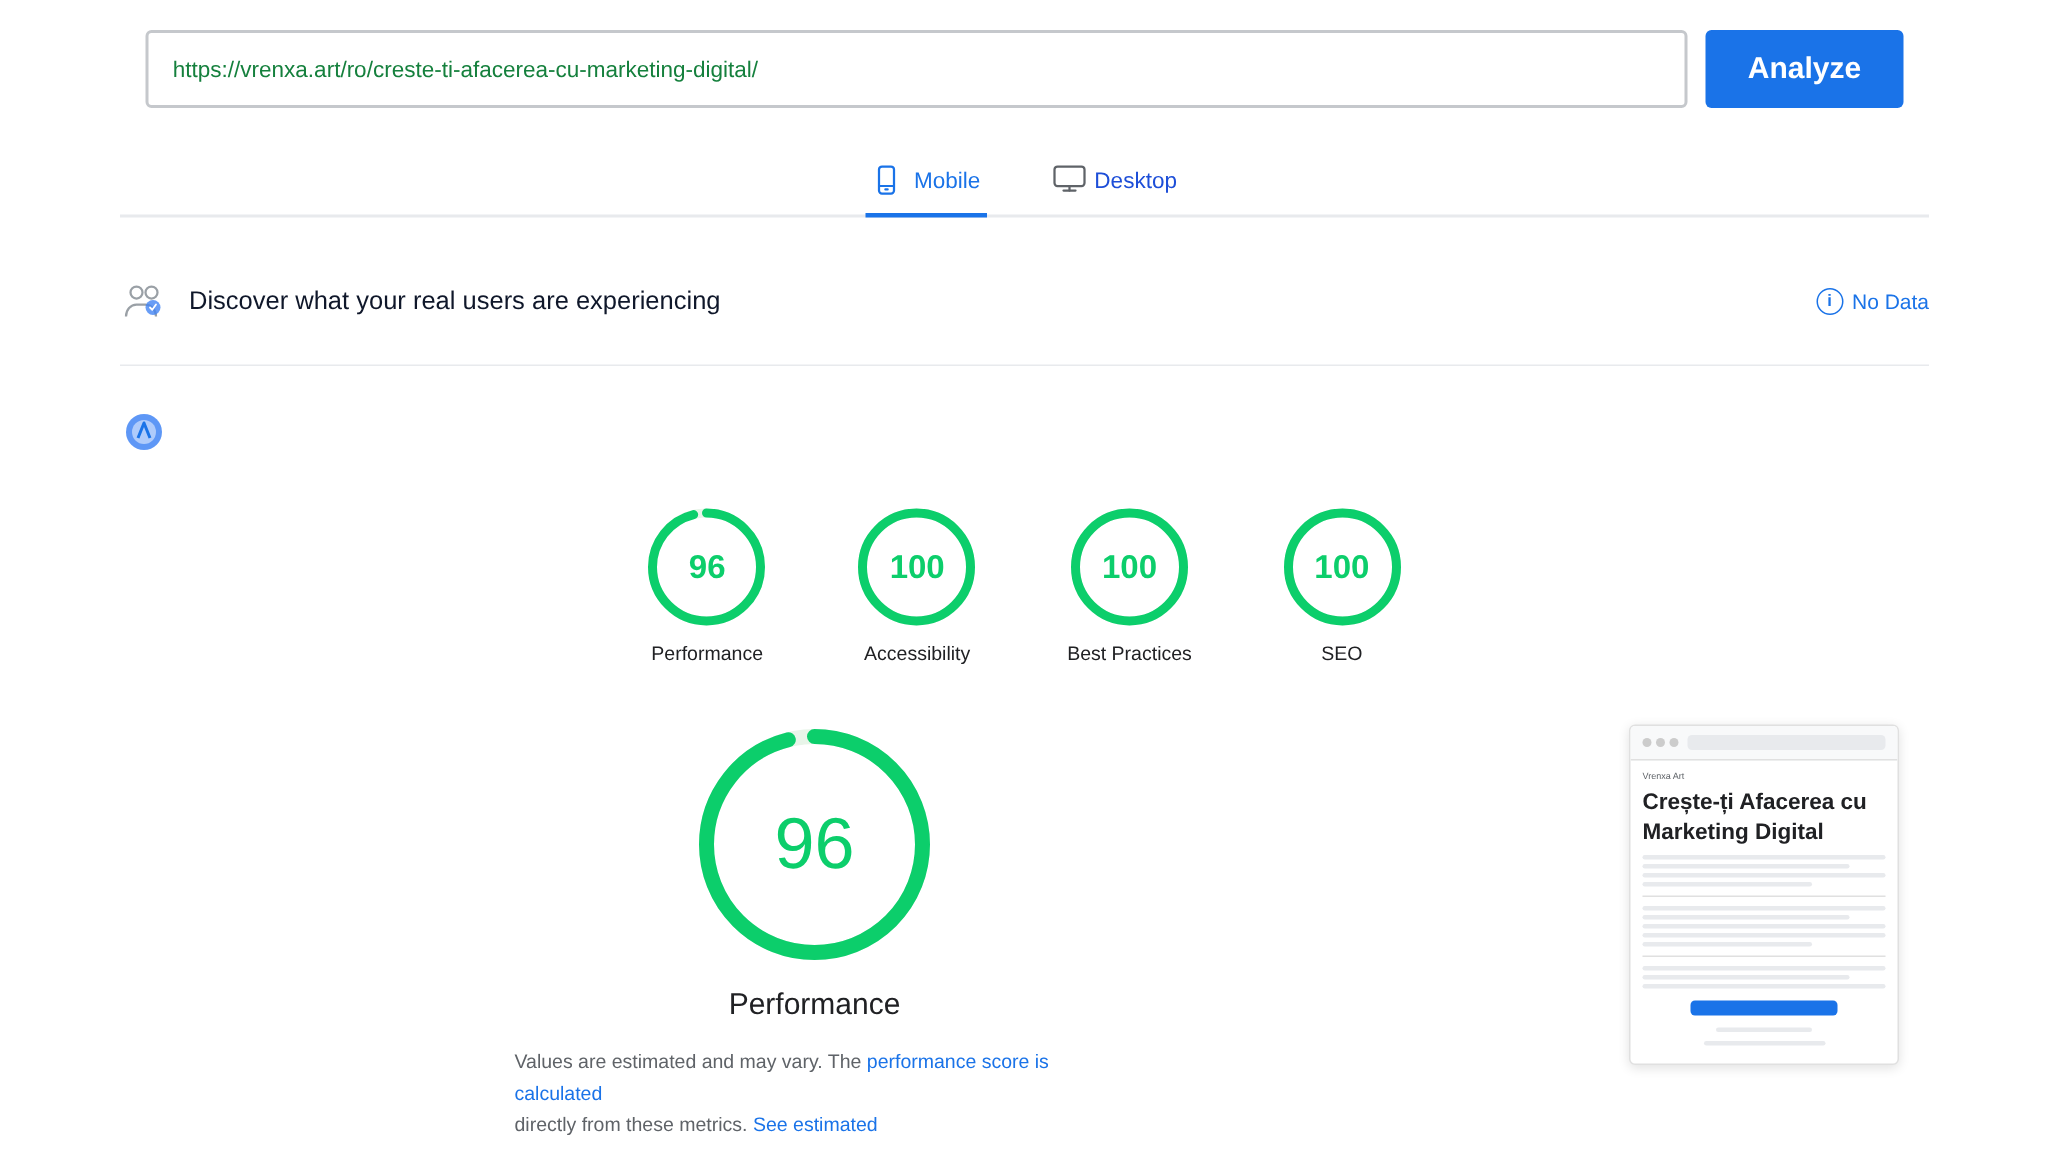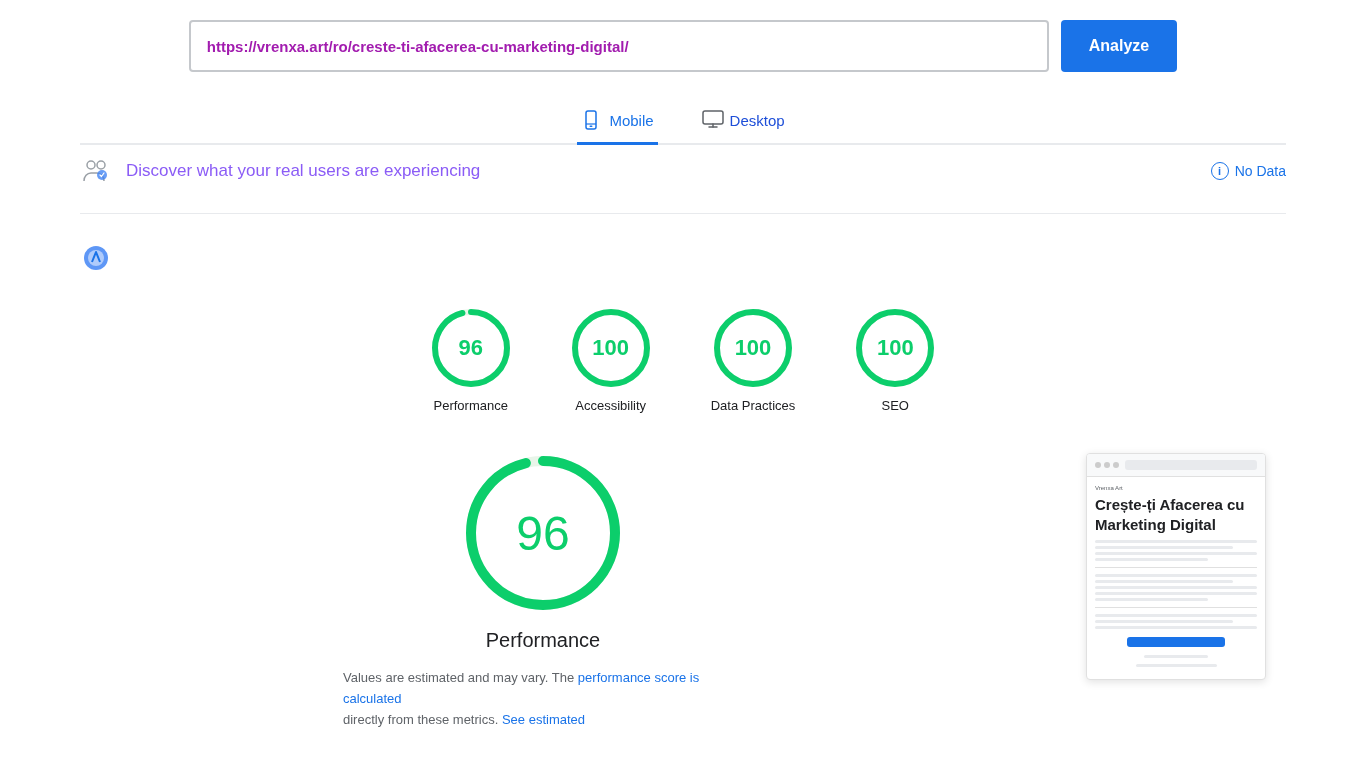--- a/index.html
+++ b/index.html
@@ -18,48 +18,48 @@
 
     
     .url-bar-row {
       display: flex;
       align-items: center;
       gap: 12px;
       margin-bottom: 28px;
       justify-content: center;
     }
     .url-input {
-      width: 860px;
+      width: 1028px;
       height: 52px;
       border: 2px solid #c5c8cc;
       border-radius: 4px;
       padding: 0 16px;
       font-size: 15px;
-      color: #a21caf;
+      color: #15803d;
       outline: none;
-      font-weight: bold;
     }
     .analyze-btn {
       height: 52px;
       padding: 0 28px;
       background: #1a73e8;
       color: #fff;
       border: none;
       border-radius: 4px;
-      font-size: 16px;
+      font-size: 20px;
       font-weight: 600;
       cursor: pointer;
       white-space: nowrap;
     }
 
     
     .tabs-row {
       display: flex;
       justify-content: center;
       gap: 40px;
+      margin-bottom: 30px;
       border-bottom: 2px solid #e8eaed;
     }
     .tab {
       display: flex;
       align-items: center;
       gap: 8px;
       padding: 10px 4px 12px;
       font-size: 15px;
       font-weight: 500;
       cursor: pointer;
@@ -90,21 +90,21 @@
       margin-bottom: 16px;
       padding: 10px 0;
     }
     .section-icon {
       width: 32px;
       height: 32px;
       flex-shrink: 0;
     }
     .section-title {
       font-size: 17px;
-      color: #8b5cf6;
+      color: #0f172a;
       font-weight: 400;
     }
     .no-data-link {
       margin-left: auto;
       display: flex;
       align-items: center;
       gap: 6px;
       color: #1a73e8;
       font-size: 14px;
       cursor: pointer;
@@ -405,21 +405,21 @@
       </div>
 
       <div class="score-item">
         <div class="score-circle">
           <svg viewBox="0 0 80 80">
             <circle class="circle-bg" cx="40" cy="40" r="36"></circle>
             <circle class="circle-fg" cx="40" cy="40" r="36" style="stroke-dashoffset: 0; stroke-dasharray: 226.2;"></circle>
           </svg>
           <span class="score-number">100</span>
         </div>
-        <span class="score-label">Data Practices</span>
+        <span class="score-label">Best Practices</span>
       </div>
 
       <div class="score-item">
         <div class="score-circle">
           <svg viewBox="0 0 80 80">
             <circle class="circle-bg" cx="40" cy="40" r="36"></circle>
             <circle class="circle-fg" cx="40" cy="40" r="36" style="stroke-dashoffset: 0; stroke-dasharray: 226.2;"></circle>
           </svg>
           <span class="score-number">100</span>
         </div>

